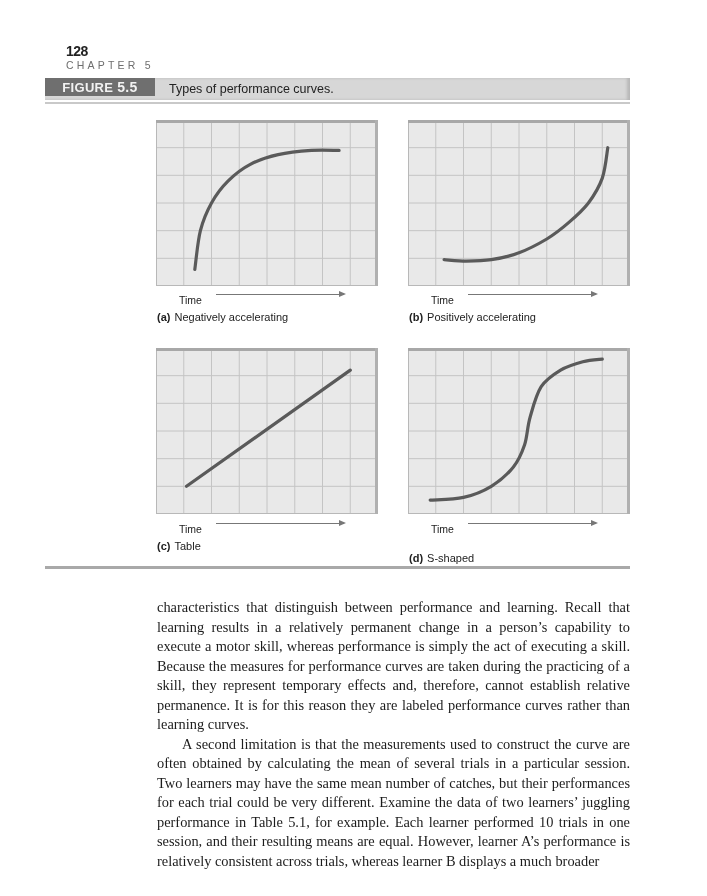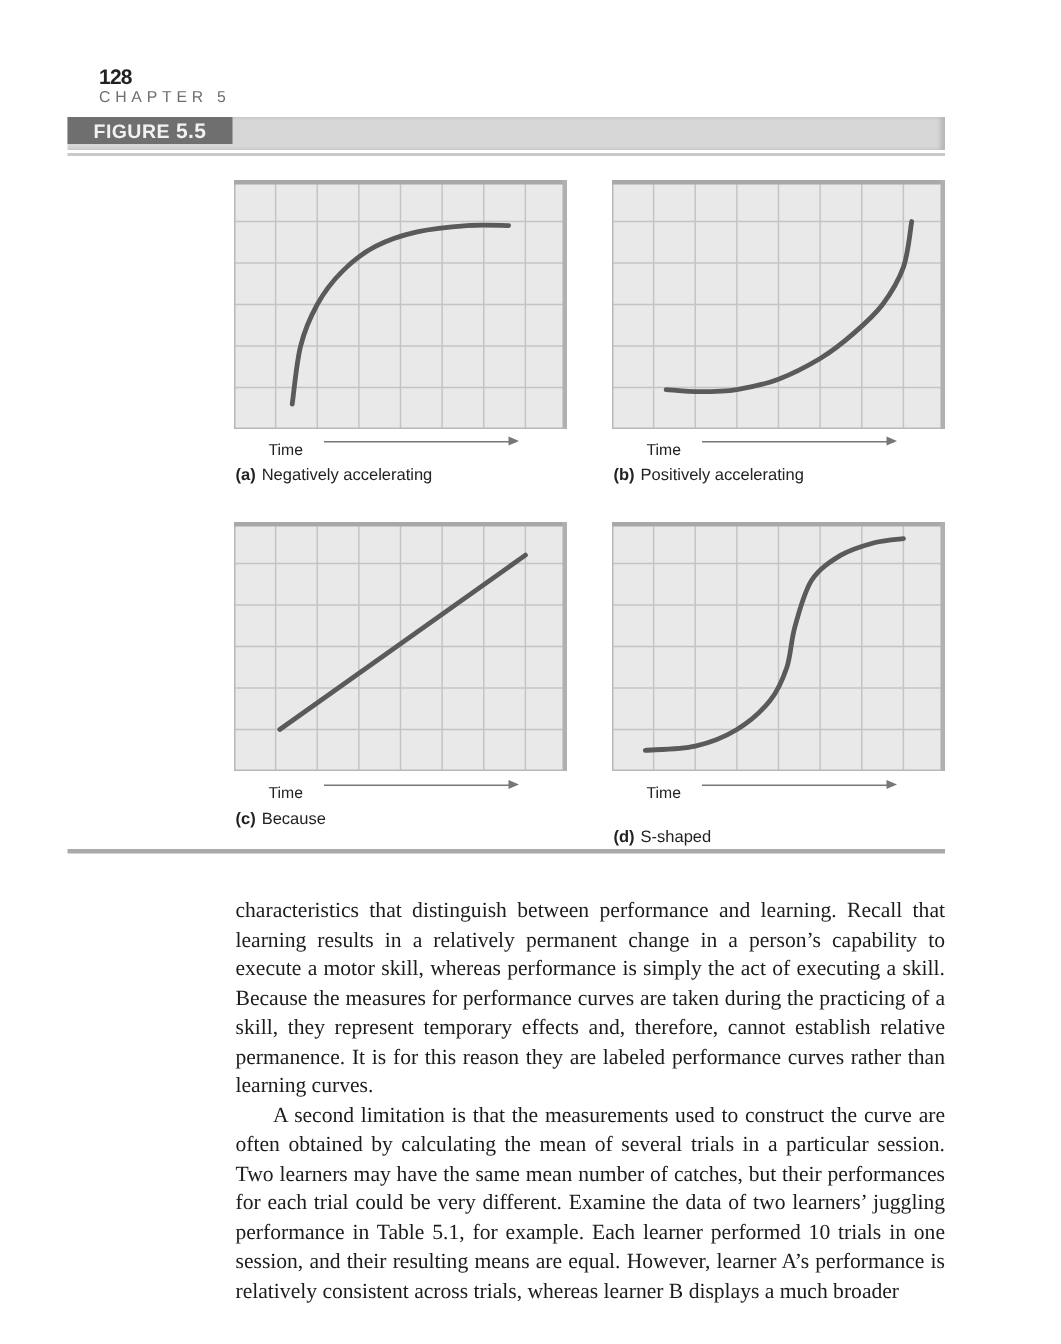--- a/index.html
+++ b/index.html
@@ -30,20 +30,21 @@
 <div class="running-head">
   <span class="page-num">128</span>
   <span class="chapter">CHAPTER 5</span>
 </div>
 
 <div class="fig-bar">
   <div class="fig-label">
     <span>FIGURE</span>
     <span class="num">5.5</span>
   </div>
+  <div class="fig-title">Types of performance curves.</div>
 </div>
 <div class="fig-rule-top"></div>
 
 <div class="panel" id="panel-0" style="left:156px;top:120px;">
     <svg width="222" height="166" viewBox="0 0 222 166">
       <rect x="0" y="0" width="222" height="166" fill="#e9e9e9"></rect>
       <line x1="27.75" y1="0" x2="27.75" y2="166" stroke="#c4c4c4" stroke-width="1"></line>
       <line x1="55.5" y1="0" x2="55.5" y2="166" stroke="#c4c4c4" stroke-width="1"></line>
       <line x1="83.25" y1="0" x2="83.25" y2="166" stroke="#c4c4c4" stroke-width="1"></line>
       <line x1="111" y1="0" x2="111" y2="166" stroke="#c4c4c4" stroke-width="1"></line>
@@ -139,21 +140,21 @@
 </div>
 <div class="caption" style="left:409px;top:311px;">
   <b>(b)</b><span>Positively accelerating</span>
 </div>
 
 <div class="time-row" style="left:179px;top:523px;">
   <span>Time</span>
   <span class="arrow" style="width:128px;"></span>
 </div>
 <div class="caption" style="left:157px;top:540px;">
-  <b>(c)</b><span>Because</span>
+  <b>(c)</b><span>Table</span>
 </div>
 
 <div class="time-row" style="left:431px;top:523px;">
   <span>Time</span>
   <span class="arrow" style="width:128px;"></span>
 </div>
 <div class="caption" style="left:409px;top:552px;">
   <b>(d)</b><span>S-shaped</span>
 </div>
 

